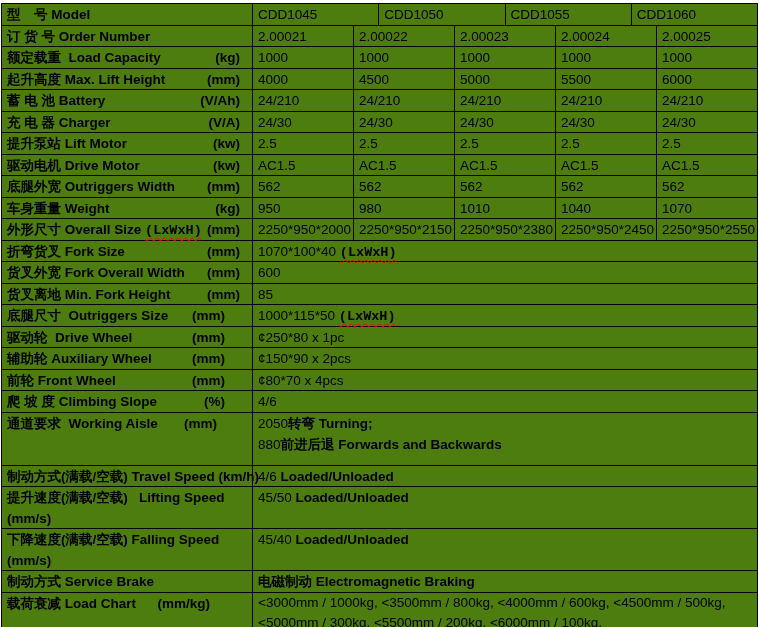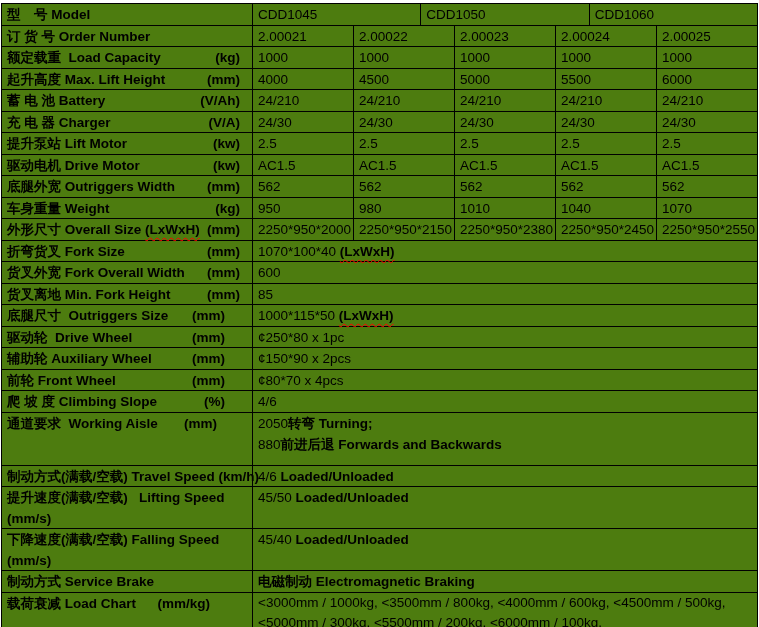--- a/index.html
+++ b/index.html
@@ -38,31 +38,33 @@
   .unit.mr27 { padding-right:27px; }
   .unit.mr35 { padding-right:35px; }
   .unit.mr42 { padding-right:42px; }
   .b { font-weight:bold; }
   .sq {
     text-decoration-line:underline;
     text-decoration-style:wavy;
     text-decoration-color:#ff0000;
     text-decoration-thickness:1px;
     text-underline-offset:3px;
+    font-family:Liberation Mono, monospace;
   }
 </style>
 </head>
 <body>
 
 <div class="spec-table">
 
   <div class="tr">
     <div class="td label"><span class="lab"><span>型　号 Model</span></span><span class="unit"></span></div>
     <div class="td val">CDD1045</div>
     <div class="td val">CDD1050</div>
+    <div class="td val">CDD1055</div>
     <div class="td val">CDD1060</div>
   </div>
 
   <div class="tr">
     <div class="td label"><span class="lab"><span>订 货 号 Order Number</span></span><span class="unit"></span></div>
     <div class="td val">2.00021</div>
     <div class="td val">2.00022</div>
     <div class="td val">2.00023</div>
     <div class="td val">2.00024</div>
     <div class="td val">2.00025</div>

